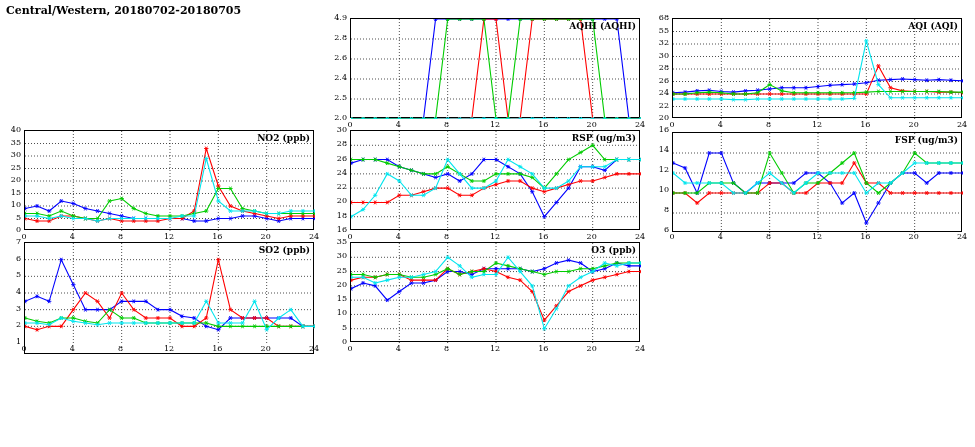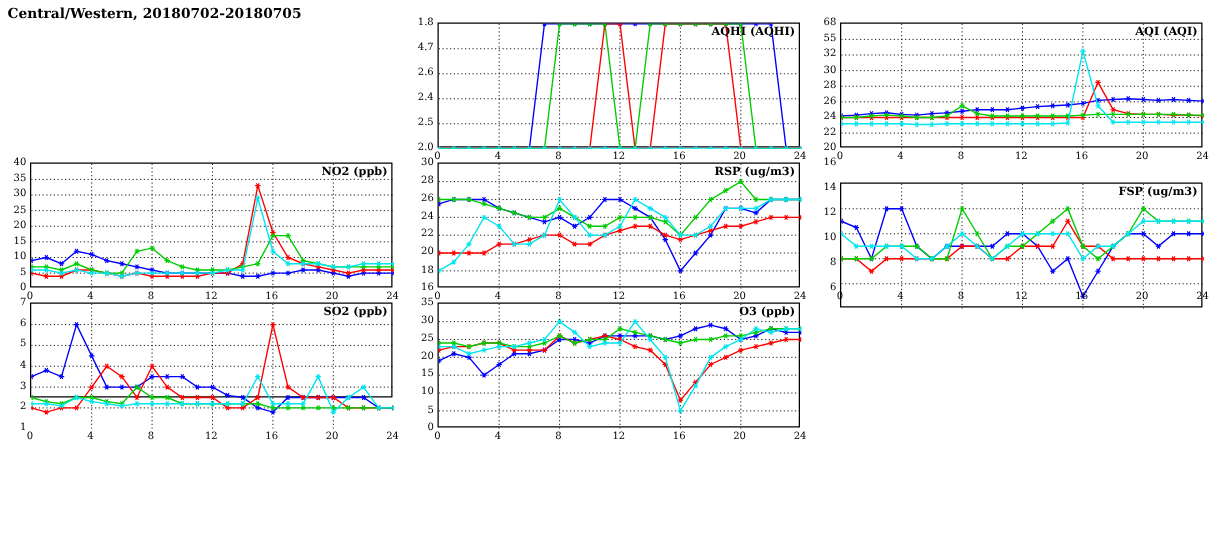--- a/index.html
+++ b/index.html
@@ -39,22 +39,22 @@
           <path d="M-2.20,100.00L2.20,100.00M-1.10,98.09L1.10,101.91M1.10,98.09L-1.10,101.91M9.88,100.00L14.28,100.00M10.98,98.09L13.18,101.91M13.18,98.09L10.98,101.91M21.97,100.00L26.37,100.00M23.07,98.09L25.27,101.91M25.27,98.09L23.07,101.91M34.05,100.00L38.45,100.00M35.15,98.09L37.35,101.91M37.35,98.09L35.15,101.91M46.13,100.00L50.53,100.00M47.23,98.09L49.43,101.91M49.43,98.09L47.23,101.91M58.22,100.00L62.62,100.00M59.32,98.09L61.52,101.91M61.52,98.09L59.32,101.91M70.30,100.00L74.70,100.00M71.40,98.09L73.60,101.91M73.60,98.09L71.40,101.91M82.38,100.00L86.78,100.00M83.48,98.09L85.68,101.91M85.68,98.09L83.48,101.91M94.47,0.00L98.87,0.00M95.57,-1.91L97.77,1.91M97.77,-1.91L95.57,1.91M106.55,0.00L110.95,0.00M107.65,-1.91L109.85,1.91M109.85,-1.91L107.65,1.91M118.63,0.00L123.03,0.00M119.73,-1.91L121.93,1.91M121.93,-1.91L119.73,1.91M130.72,0.00L135.12,0.00M131.82,-1.91L134.02,1.91M134.02,-1.91L131.82,1.91M142.80,100.00L147.20,100.00M143.90,98.09L146.10,101.91M146.10,98.09L143.90,101.91M154.88,100.00L159.28,100.00M155.98,98.09L158.18,101.91M158.18,98.09L155.98,101.91M166.97,0.00L171.37,0.00M168.07,-1.91L170.27,1.91M170.27,-1.91L168.07,1.91M179.05,0.00L183.45,0.00M180.15,-1.91L182.35,1.91M182.35,-1.91L180.15,1.91M191.13,0.00L195.53,0.00M192.23,-1.91L194.43,1.91M194.43,-1.91L192.23,1.91M203.22,0.00L207.62,0.00M204.32,-1.91L206.52,1.91M206.52,-1.91L204.32,1.91M215.30,0.00L219.70,0.00M216.40,-1.91L218.60,1.91M218.60,-1.91L216.40,1.91M227.38,0.00L231.78,0.00M228.48,-1.91L230.68,1.91M230.68,-1.91L228.48,1.91M239.47,0.00L243.87,0.00M240.57,-1.91L242.77,1.91M242.77,-1.91L240.57,1.91M251.55,100.00L255.95,100.00M252.65,98.09L254.85,101.91M254.85,98.09L252.65,101.91M263.63,100.00L268.03,100.00M264.73,98.09L266.93,101.91M266.93,98.09L264.73,101.91M275.72,100.00L280.12,100.00M276.82,98.09L279.02,101.91M279.02,98.09L276.82,101.91M287.80,100.00L292.20,100.00M288.90,98.09L291.10,101.91M291.10,98.09L288.90,101.91" stroke="#00cc00" stroke-width="0.9" fill="none"></path>
           <polyline points="0.00,100.00 12.08,100.00 24.17,100.00 36.25,100.00 48.33,100.00 60.42,100.00 72.50,100.00 84.58,100.00 96.67,100.00 108.75,100.00 120.83,100.00 132.92,100.00 145.00,100.00 157.08,100.00 169.17,100.00 181.25,100.00 193.33,100.00 205.42,100.00 217.50,100.00 229.58,100.00 241.67,100.00 253.75,100.00 265.83,100.00 277.92,100.00 290.00,100.00" fill="none" stroke="#00e5ee" stroke-width="1.1"></polyline>
           <path d="M-2.20,100.00L2.20,100.00M-1.10,98.09L1.10,101.91M1.10,98.09L-1.10,101.91M9.88,100.00L14.28,100.00M10.98,98.09L13.18,101.91M13.18,98.09L10.98,101.91M21.97,100.00L26.37,100.00M23.07,98.09L25.27,101.91M25.27,98.09L23.07,101.91M34.05,100.00L38.45,100.00M35.15,98.09L37.35,101.91M37.35,98.09L35.15,101.91M46.13,100.00L50.53,100.00M47.23,98.09L49.43,101.91M49.43,98.09L47.23,101.91M58.22,100.00L62.62,100.00M59.32,98.09L61.52,101.91M61.52,98.09L59.32,101.91M70.30,100.00L74.70,100.00M71.40,98.09L73.60,101.91M73.60,98.09L71.40,101.91M82.38,100.00L86.78,100.00M83.48,98.09L85.68,101.91M85.68,98.09L83.48,101.91M94.47,100.00L98.87,100.00M95.57,98.09L97.77,101.91M97.77,98.09L95.57,101.91M106.55,100.00L110.95,100.00M107.65,98.09L109.85,101.91M109.85,98.09L107.65,101.91M118.63,100.00L123.03,100.00M119.73,98.09L121.93,101.91M121.93,98.09L119.73,101.91M130.72,100.00L135.12,100.00M131.82,98.09L134.02,101.91M134.02,98.09L131.82,101.91M142.80,100.00L147.20,100.00M143.90,98.09L146.10,101.91M146.10,98.09L143.90,101.91M154.88,100.00L159.28,100.00M155.98,98.09L158.18,101.91M158.18,98.09L155.98,101.91M166.97,100.00L171.37,100.00M168.07,98.09L170.27,101.91M170.27,98.09L168.07,101.91M179.05,100.00L183.45,100.00M180.15,98.09L182.35,101.91M182.35,98.09L180.15,101.91M191.13,100.00L195.53,100.00M192.23,98.09L194.43,101.91M194.43,98.09L192.23,101.91M203.22,100.00L207.62,100.00M204.32,98.09L206.52,101.91M206.52,98.09L204.32,101.91M215.30,100.00L219.70,100.00M216.40,98.09L218.60,101.91M218.60,98.09L216.40,101.91M227.38,100.00L231.78,100.00M228.48,98.09L230.68,101.91M230.68,98.09L228.48,101.91M239.47,100.00L243.87,100.00M240.57,98.09L242.77,101.91M242.77,98.09L240.57,101.91M251.55,100.00L255.95,100.00M252.65,98.09L254.85,101.91M254.85,98.09L252.65,101.91M263.63,100.00L268.03,100.00M264.73,98.09L266.93,101.91M266.93,98.09L264.73,101.91M275.72,100.00L280.12,100.00M276.82,98.09L279.02,101.91M279.02,98.09L276.82,101.91M287.80,100.00L292.20,100.00M288.90,98.09L291.10,101.91M291.10,98.09L288.90,101.91" stroke="#00e5ee" stroke-width="0.9" fill="none"></path>
         </svg>
         <div class="panel-title">AQHI (AQHI)</div>
       </div>
       <div class="ytick" style="left: -26px; width: 23px; top: 95px;">2.0</div>
       <div class="ytick" style="left: -26px; width: 23px; top: 75px;">2.5</div>
       <div class="ytick" style="left: -26px; width: 23px; top: 55px;">2.4</div>
       <div class="ytick" style="left: -26px; width: 23px; top: 35px;">2.6</div>
-      <div class="ytick" style="left: -26px; width: 23px; top: 15px;">4.7</div>
-      <div class="ytick" style="left: -26px; width: 23px; top: -5px;">1.8</div>
+      <div class="ytick" style="left: -26px; width: 23px; top: 15px;">2.8</div>
+      <div class="ytick" style="left: -26px; width: 23px; top: -5px;">4.9</div>
       <div class="xtick" style="left: -10px; width: 20px; top: 102px;">0</div>
       <div class="xtick" style="left: 38.3333px; width: 20px; top: 102px;">4</div>
       <div class="xtick" style="left: 86.6667px; width: 20px; top: 102px;">8</div>
       <div class="xtick" style="left: 135px; width: 20px; top: 102px;">12</div>
       <div class="xtick" style="left: 183.333px; width: 20px; top: 102px;">16</div>
       <div class="xtick" style="left: 231.667px; width: 20px; top: 102px;">20</div>
       <div class="xtick" style="left: 280px; width: 20px; top: 102px;">24</div>
     </div>
     <div class="panel" style="left: 672px; top: 18px; width: 290px; height: 116px;">
       <div class="plotbox" style="left: 0px; top: 0px; width: 290px; height: 100px;">
@@ -177,21 +177,21 @@
       <div class="ytick" style="left: -26px; width: 23px; top: -5px;">30</div>
       <div class="xtick" style="left: -10px; width: 20px; top: 102px;">0</div>
       <div class="xtick" style="left: 38.3333px; width: 20px; top: 102px;">4</div>
       <div class="xtick" style="left: 86.6667px; width: 20px; top: 102px;">8</div>
       <div class="xtick" style="left: 135px; width: 20px; top: 102px;">12</div>
       <div class="xtick" style="left: 183.333px; width: 20px; top: 102px;">16</div>
       <div class="xtick" style="left: 231.667px; width: 20px; top: 102px;">20</div>
       <div class="xtick" style="left: 280px; width: 20px; top: 102px;">24</div>
     </div>
     <div class="panel" style="left: 672px; top: 130px; width: 290px; height: 116px;">
-      <div class="plotbox" style="left: 0px; top: 16px; width: 290px; height: 100px;">
+      <div class="plotbox" style="left: 0px; top: 2px; width: 290px; height: 100px;">
         <svg width="290" height="100" viewBox="0 0 290 100">
           <line x1="0" x2="290" y1="80.00" y2="80.00" stroke="#000" stroke-width="0.7" stroke-dasharray="1,2"></line>
           <line x1="0" x2="290" y1="60.00" y2="60.00" stroke="#000" stroke-width="0.7" stroke-dasharray="1,2"></line>
           <line x1="0" x2="290" y1="40.00" y2="40.00" stroke="#000" stroke-width="0.7" stroke-dasharray="1,2"></line>
           <line x1="0" x2="290" y1="20.00" y2="20.00" stroke="#000" stroke-width="0.7" stroke-dasharray="1,2"></line>
           <line y1="0" y2="100" x1="48.33" x2="48.33" stroke="#000" stroke-width="0.7" stroke-dasharray="1,2"></line>
           <line y1="0" y2="100" x1="96.67" x2="96.67" stroke="#000" stroke-width="0.7" stroke-dasharray="1,2"></line>
           <line y1="0" y2="100" x1="145.00" x2="145.00" stroke="#000" stroke-width="0.7" stroke-dasharray="1,2"></line>
           <line y1="0" y2="100" x1="193.33" x2="193.33" stroke="#000" stroke-width="0.7" stroke-dasharray="1,2"></line>
           <line y1="0" y2="100" x1="241.67" x2="241.67" stroke="#000" stroke-width="0.7" stroke-dasharray="1,2"></line>
@@ -214,21 +214,21 @@
       <div class="ytick" style="left: -26px; width: 23px; top: -5px;">16</div>
       <div class="xtick" style="left: -10px; width: 20px; top: 102px;">0</div>
       <div class="xtick" style="left: 38.3333px; width: 20px; top: 102px;">4</div>
       <div class="xtick" style="left: 86.6667px; width: 20px; top: 102px;">8</div>
       <div class="xtick" style="left: 135px; width: 20px; top: 102px;">12</div>
       <div class="xtick" style="left: 183.333px; width: 20px; top: 102px;">16</div>
       <div class="xtick" style="left: 231.667px; width: 20px; top: 102px;">20</div>
       <div class="xtick" style="left: 280px; width: 20px; top: 102px;">24</div>
     </div>
     <div class="panel" style="left: 24px; top: 242px; width: 290px; height: 116px;">
-      <div class="plotbox" style="left: 0px; top: 0px; width: 290px; height: 76px;">
+      <div class="plotbox" style="left: 0px; top: 0px; width: 290px; height: 112px;">
         <svg width="290" height="100" viewBox="0 0 290 100">
           <line x1="0" x2="290" y1="83.33" y2="83.33" stroke="#000" stroke-width="0.7" stroke-dasharray="1,2"></line>
           <line x1="0" x2="290" y1="66.67" y2="66.67" stroke="#000" stroke-width="0.7" stroke-dasharray="1,2"></line>
           <line x1="0" x2="290" y1="50.00" y2="50.00" stroke="#000" stroke-width="0.7" stroke-dasharray="1,2"></line>
           <line x1="0" x2="290" y1="33.33" y2="33.33" stroke="#000" stroke-width="0.7" stroke-dasharray="1,2"></line>
           <line x1="0" x2="290" y1="16.67" y2="16.67" stroke="#000" stroke-width="0.7" stroke-dasharray="1,2"></line>
           <line y1="0" y2="100" x1="48.33" x2="48.33" stroke="#000" stroke-width="0.7" stroke-dasharray="1,2"></line>
           <line y1="0" y2="100" x1="96.67" x2="96.67" stroke="#000" stroke-width="0.7" stroke-dasharray="1,2"></line>
           <line y1="0" y2="100" x1="145.00" x2="145.00" stroke="#000" stroke-width="0.7" stroke-dasharray="1,2"></line>
           <line y1="0" y2="100" x1="193.33" x2="193.33" stroke="#000" stroke-width="0.7" stroke-dasharray="1,2"></line>

